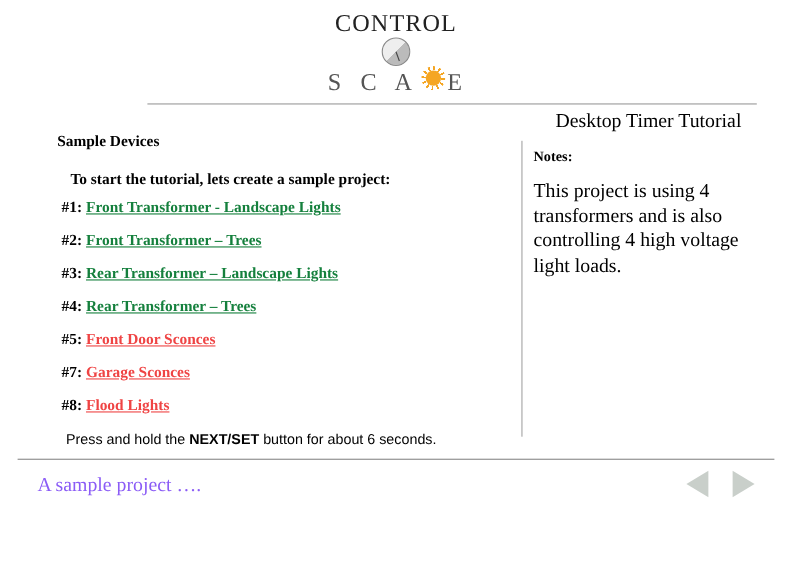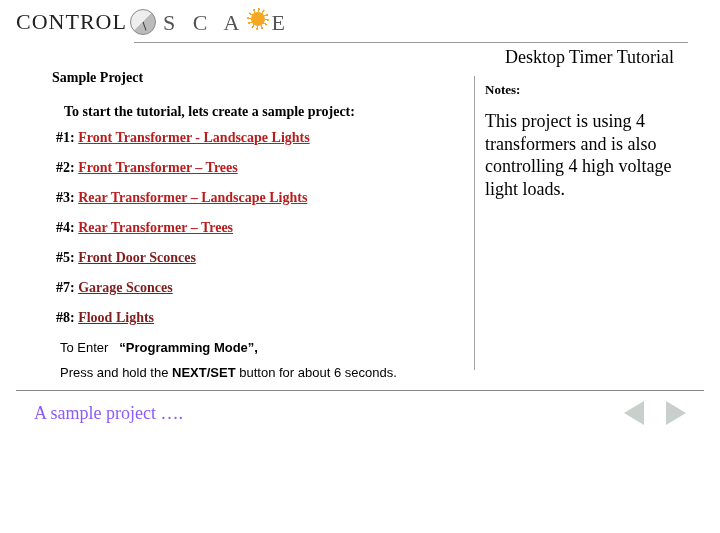--- a/index.html
+++ b/index.html
@@ -16,20 +16,21 @@
   .header {
     padding: 8px 16px 0 16px;
   }
   .logo {
     display: flex;
     align-items: center;
     font-family: Georgia, serif;
     letter-spacing: 2px;
     font-size: 22px;
     color: #333;
+    flex-direction: column;
   }
   .logo .control { font-weight: 400; letter-spacing: 1px; color:#222; }
   .logo .clock {
     width: 26px; height: 26px;
     border-radius: 50%;
     background: linear-gradient(135deg,#eee 50%,#bbb 50%);
     border: 1px solid #888;
     margin: 0 3px;
     display:inline-block;
     position:relative;
@@ -87,25 +88,25 @@
   .devlist {
     margin: 10px 0 6px 40px;
   }
   .devrow {
     font-family: "Times New Roman", serif;
     font-weight: bold;
     font-size: 14px;
     margin-bottom: 14px;
   }
   .devrow .name {
-    color: #b91c1c;
+    color: #15803d;
     text-decoration: underline;
   }
   .devrow.black .name {
-    color: #7f1d1d;
+    color: #ef4444;
   }
   .prog {
     margin: 10px 0 0 44px;
     font-family: Arial, Helvetica, sans-serif;
     font-size: 13px;
   }
   .prog .line1 { margin-bottom: 10px; }
   .notes-col {
     width: 230px;
     border-left: 1px solid #a3a3a3;
@@ -154,36 +155,32 @@
     <span class="control">CONTROL</span>
     <span class="clock"></span>
     <span class="scape">S C A<span class="sun"></span>E</span>
   </div>
   <hr class="hr-top">
   <div class="doc-title">Desktop Timer Tutorial</div>
 </div>
 
 <div class="content-wrap">
   <div class="main-col">
-    <div class="slide-title">Sample Project</div>
+    <div class="slide-title">Sample Devices</div>
     <div class="intro">To start the tutorial, lets create a sample project:</div>
     <div class="devlist" id="devlist">
         <div class="devrow"><span>#1: </span><span class="name">Front Transformer - Landscape Lights</span></div>
         <div class="devrow"><span>#2: </span><span class="name">Front Transformer – Trees</span></div>
         <div class="devrow"><span>#3: </span><span class="name">Rear Transformer – Landscape Lights</span></div>
         <div class="devrow"><span>#4: </span><span class="name">Rear Transformer – Trees</span></div>
         <div class="devrow black"><span>#5: </span><span class="name">Front Door Sconces</span></div>
         <div class="devrow black"><span>#7: </span><span class="name">Garage Sconces</span></div>
         <div class="devrow black"><span>#8: </span><span class="name">Flood Lights</span></div>
       </div>
     <div class="prog">
-      <div class="line1">
-        <span>To Enter</span>&nbsp;&nbsp;
-        <b>“Programming Mode”,</b>
-      </div>
       <div>
         <span>Press and hold the </span><b>NEXT/SET</b><span> button for about 6 seconds.</span>
       </div>
     </div>
   </div>
   <div class="notes-col">
     <div class="notes-hdr">Notes:</div>
     <div class="notes-body">This project is using 4 transformers and is also controlling 4 high voltage light loads.</div>
   </div>
 </div>

